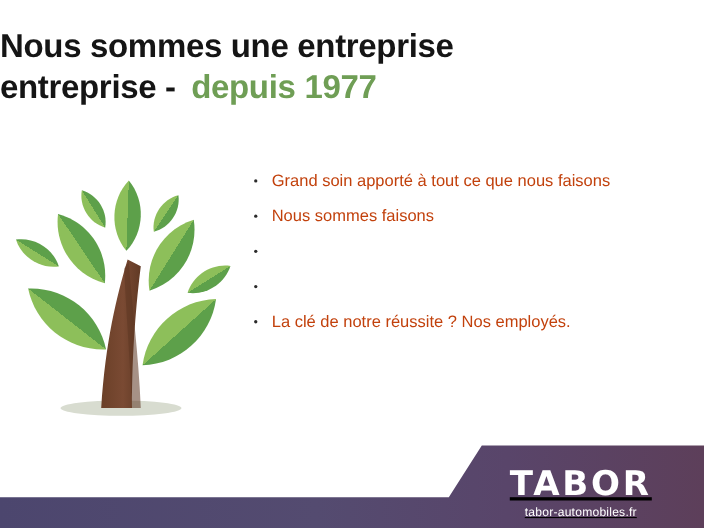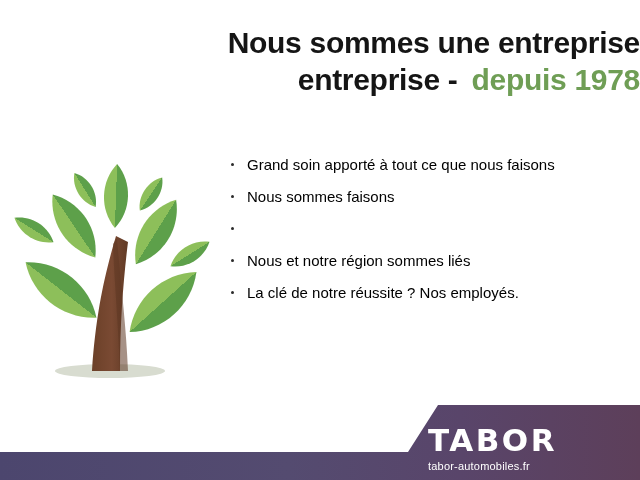--- a/index.html
+++ b/index.html
@@ -20,21 +20,21 @@
     inset: 0;
     background: #ffffff;
   }
 
   
   .title-block {
     position: absolute;
     left: 0;
     top: 26px;
     width: 640px;
-    text-align: right;
+    text-align: left;
     line-height: 1.16;
   }
   .title-line {
     font-size: 30px;
     font-weight: bold;
     letter-spacing: -0.3px;
     color: #151515;
     white-space: nowrap;
   }
   .title-line.second {
@@ -55,21 +55,21 @@
     margin: 0;
     padding: 0;
     list-style: none;
   }
   .bullet-item {
     position: relative;
     padding-left: 19px;
     height: 32px;
     line-height: 26px;
     font-size: 15px;
-    color: #000000;
+    color: #c2410c;
     white-space: nowrap;
   }
   .bullet-dot {
     position: absolute;
     left: 3px;
     top: 11px;
     width: 3px;
     height: 3px;
     border-radius: 50%;
     background: #2b2b2b;
@@ -92,21 +92,23 @@
     bottom: 0;
     width: 640px;
     height: 80px;
   }
   .footer svg { display: block; }
 
   .logo-block {
     position: absolute;
     right: 12px;
     bottom: 8px;
+    text-align: center;
     width: 200px;
+    text-decoration: underline;
   }
   .logo-word {
     font-size: 31px;
     font-weight: bold;
     color: #ffffff;
     letter-spacing: 2.5px;
     line-height: 1;
     font-family: "DejaVu Sans", sans-serif;
   }
   .logo-tagline {
@@ -118,21 +120,21 @@
   }
 </style>
 </head>
 <body>
 
 <div id="slide">
 
   <div class="title-block">
     <div class="title-line">Nous sommes une entreprise</div>
     <div class="title-line second">
-      <span>entreprise -</span><span class="title-accent">depuis 1978</span>
+      <span>entreprise -</span><span class="title-accent">depuis 1977</span>
     </div>
   </div>
 
   <div class="tree-wrap">
     <svg width="205" height="235" viewBox="0 0 205 235" xmlns="http://www.w3.org/2000/svg">
       <defs>
         <linearGradient id="lfA" x1="0" y1="0" x2="1" y2="0">
           <stop offset="0%" stop-color="#8dbf5a"></stop>
           <stop offset="50%" stop-color="#8dbf5a"></stop>
           <stop offset="50%" stop-color="#5da04a"></stop>
@@ -198,21 +200,20 @@
     </li>
     <li class="bullet-item">
       <span class="bullet-dot"></span>
       <span>Nous sommes faisons</span>
     </li>
     <li class="bullet-item">
       <span class="bullet-dot"></span>
     </li>
     <li class="bullet-item">
       <span class="bullet-dot"></span>
-      <span>Nous et notre région sommes liés</span>
     </li>
     <li class="bullet-item">
       <span class="bullet-dot"></span>
       <span>La clé de notre réussite ? Nos employés.</span>
     </li>
   </ul>
 
   <div class="footer">
     <svg width="640" height="80" viewBox="0 0 640 80" xmlns="http://www.w3.org/2000/svg">
       <defs>

